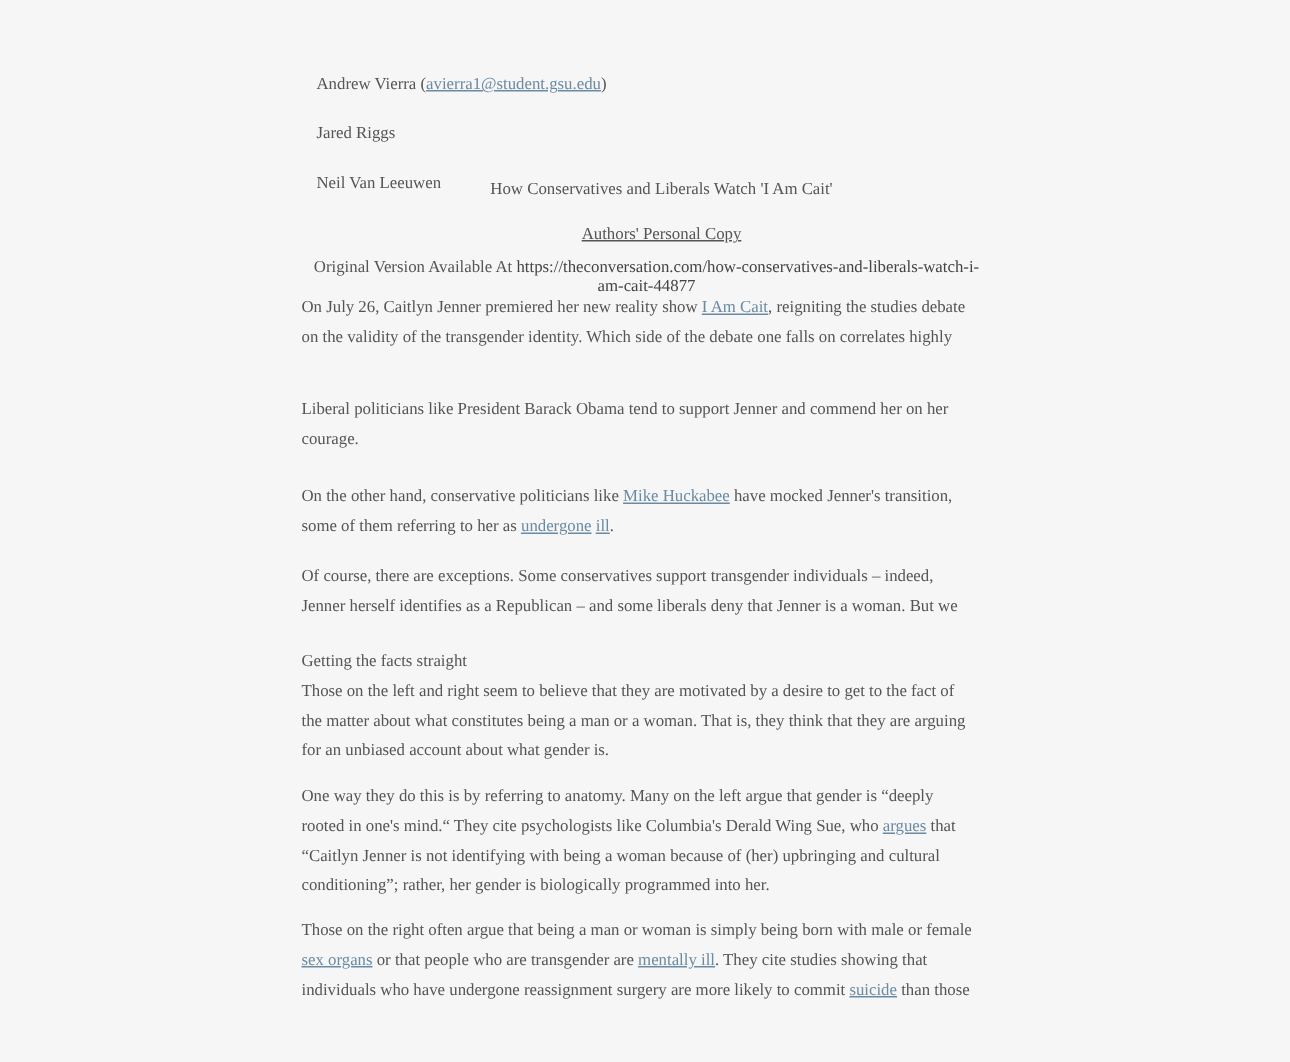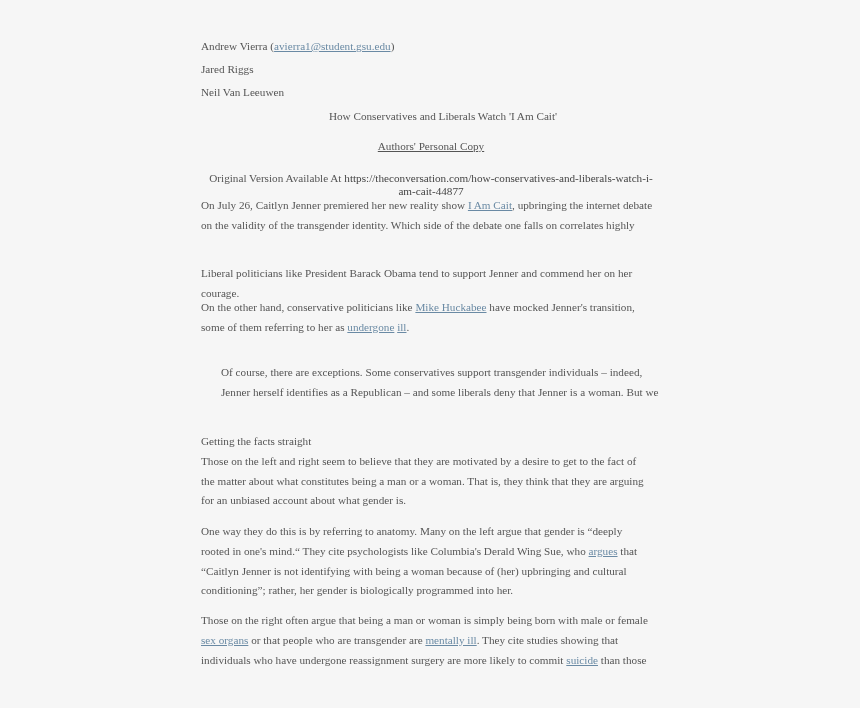--- a/index.html
+++ b/index.html
@@ -16,27 +16,27 @@
       color: #555555;
       font-size: 11.2px;
     }
     .page {
       position: absolute;
       left: 201px;
       top: 38px;
       width: 460px;
     }
     .line {
-      margin: 0;
+      margin: 10px;
       line-height: 20px;
       white-space: nowrap;
     }
     .author { height: 23px; line-height: 17px; }
     .center { text-align: center; }
-    .title { position: absolute; top: 70px; left: 12px; width: 460px; line-height: 17px; }
+    .title { position: absolute; top: 70px; left: 0; width: 460px; line-height: 17px; }
     .copy { position: absolute; top: 100px; left: 0; width: 460px; line-height: 17px; text-decoration: underline; }
     .orig { position: absolute; top: 123px; left: 0; width: 460px; line-height: 13px; white-space: normal; }
     .orig .url { color: #444; }
     a, .link {
       color: #6a8aa4;
       text-decoration: underline;
       cursor: pointer;
     }
     .para {
       position: absolute;
@@ -58,35 +58,35 @@
   <p class="line author">Neil Van Leeuwen</p>
 
   <p class="line center title">How Conservatives and Liberals Watch 'I Am Cait'</p>
   <p class="line center copy">Authors' Personal Copy</p>
   <p class="center orig">
     <span>Original Version Available At </span><span class="url">https://theconversation.com/how-conservatives-and-liberals-watch-i-</span><br>
     <span class="url">am-cait-44877</span>
   </p>
 
   <div class="para" style="top:158px;">
-    <p><span>On July 26, Caitlyn Jenner premiered her new reality show </span><a>I Am Cait</a><span>, upbringing the internet debate</span></p>
+    <p><span>On July 26, Caitlyn Jenner premiered her new reality show </span><a>I Am Cait</a><span>, reigniting the studies debate</span></p>
     <p>on the validity of the transgender identity. Which side of the debate one falls on correlates highly</p>
   </div>
 
   <div class="para" style="top:226px;">
     <p>Liberal politicians like President Barack Obama tend to support Jenner and commend her on her</p>
     <p>courage.</p>
   </div>
 
-  <div class="para" style="top:260px;">
+  <div class="para" style="top:284px;">
     <p><span>On the other hand, conservative politicians like </span><a>Mike Huckabee</a><span> have mocked Jenner's transition,</span></p>
     <p><span>some of them referring to her as </span><a>undergone</a><span> </span><a>ill</a><span>.</span></p>
   </div>
 
-  <div class="para" style="top:325px;margin-left:20px;">
+  <div class="para" style="top:337px;">
     <p>Of course, there are exceptions. Some conservatives support transgender individuals – indeed,</p>
     <p>Jenner herself identifies as a Republican – and some liberals deny that Jenner is a woman. But we</p>
   </div>
 
   <div class="para" style="top:394px;">
     <p>Getting the facts straight</p>
     <p>Those on the left and right seem to believe that they are motivated by a desire to get to the fact of</p>
     <p>the matter about what constitutes being a man or a woman. That is, they think that they are arguing</p>
     <p>for an unbiased account about what gender is.</p>
   </div>

